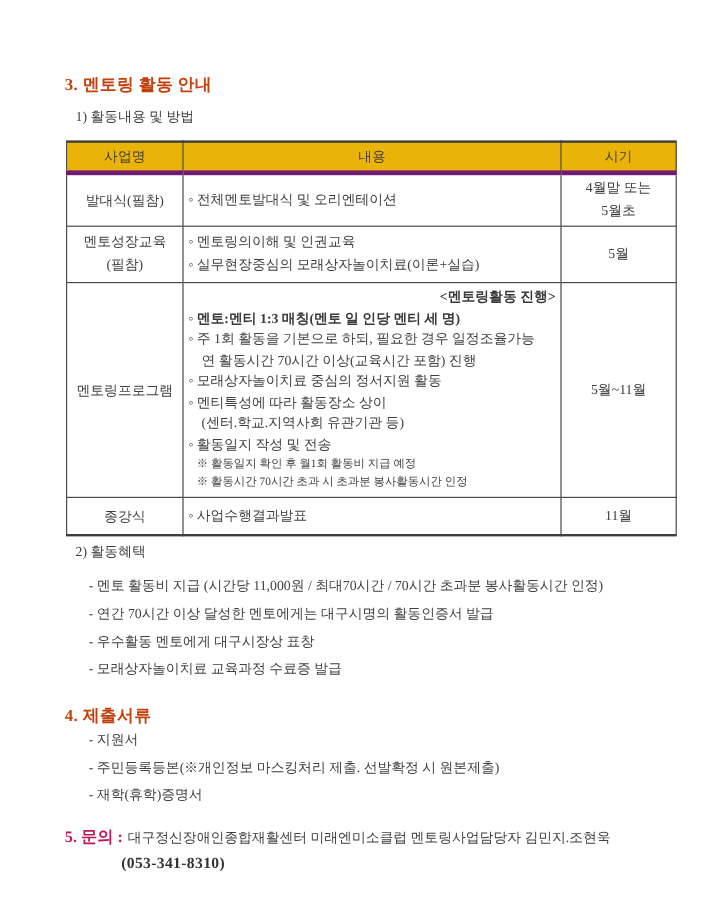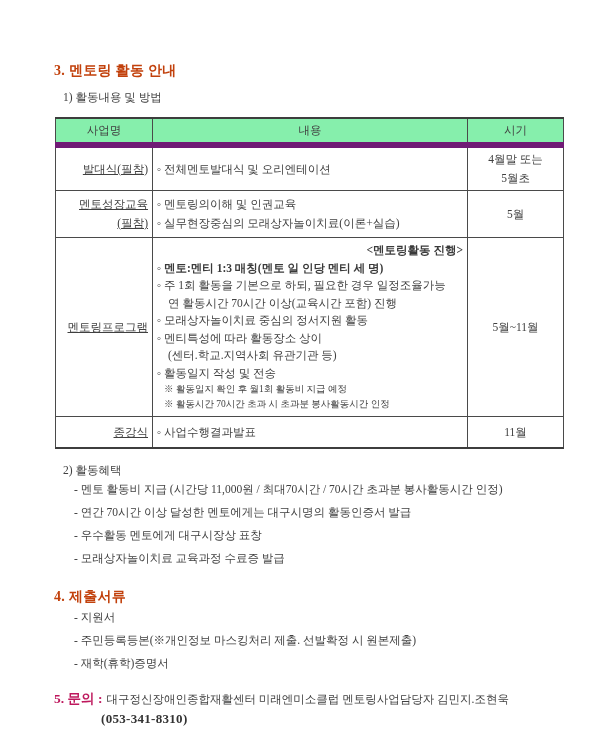--- a/index.html
+++ b/index.html
@@ -25,25 +25,25 @@
     width:508px; border-collapse:collapse; table-layout:fixed;
     border-top:2px solid #3d3d3d; border-bottom:2px solid #3d3d3d;
   }
   table.activity th, table.activity td {
     border:1px solid #4a4a4a;
     font-size:11.5px; font-weight:normal; color:#404040;
     padding:2px 4px;
     vertical-align:middle;
   }
   table.activity thead th {
-    background:#86efac;
-    border-bottom:6px solid #701a75;
+    background:#eab308;
+    border-bottom:4px solid #701a75;
     height:19px; text-align:center;
   }
-  td.c-name { text-align:right;text-decoration:underline; }
+  td.c-name { text-align:center; }
   td.c-period { text-align:center; line-height:17px; }
   td.c-content { text-align:left; padding-left:7px; line-height:19px; }
   tr.r1 td { height:32px; }
   tr.r2 td { height:42px; }
   tr.r3 td { height:172px; vertical-align:middle; }
   tr.r4 td { height:26px; }
   .two-line { line-height:19px; }
   .prog-cell { padding-top:3px !important; padding-bottom:3px !important; }
   .prog-heading { text-align:right; font-weight:bold; line-height:17.5px; color:#3a3a3a; }
   .prog-line { line-height:17.5px; }
@@ -125,21 +125,21 @@
         <td class="c-period">5월~11월</td>
       </tr>
       <tr class="r4">
         <td class="c-name">종강식</td>
         <td class="c-content">◦ 사업수행결과발표</td>
         <td class="c-period">11월</td>
       </tr>
     </tbody>
   </table>
 
-  <div class="sub-title" style="top:463px;">2) 활동혜택</div>
+  <div class="sub-title" style="top:452px;">2) 활동혜택</div>
 
   <div class="list-block" style="top:478px;">
     <div>- 멘토 활동비 지급 (시간당 11,000원 / 최대70시간 / 70시간 초과분 봉사활동시간 인정)</div>
     <div>- 연간 70시간 이상 달성한 멘토에게는 대구시명의 활동인증서 발급</div>
     <div>- 우수활동 멘토에게 대구시장상 표창</div>
     <div>- 모래상자놀이치료 교육과정 수료증 발급</div>
   </div>
 
   <div class="sec-title" style="top:588px;">4. 제출서류</div>
 

